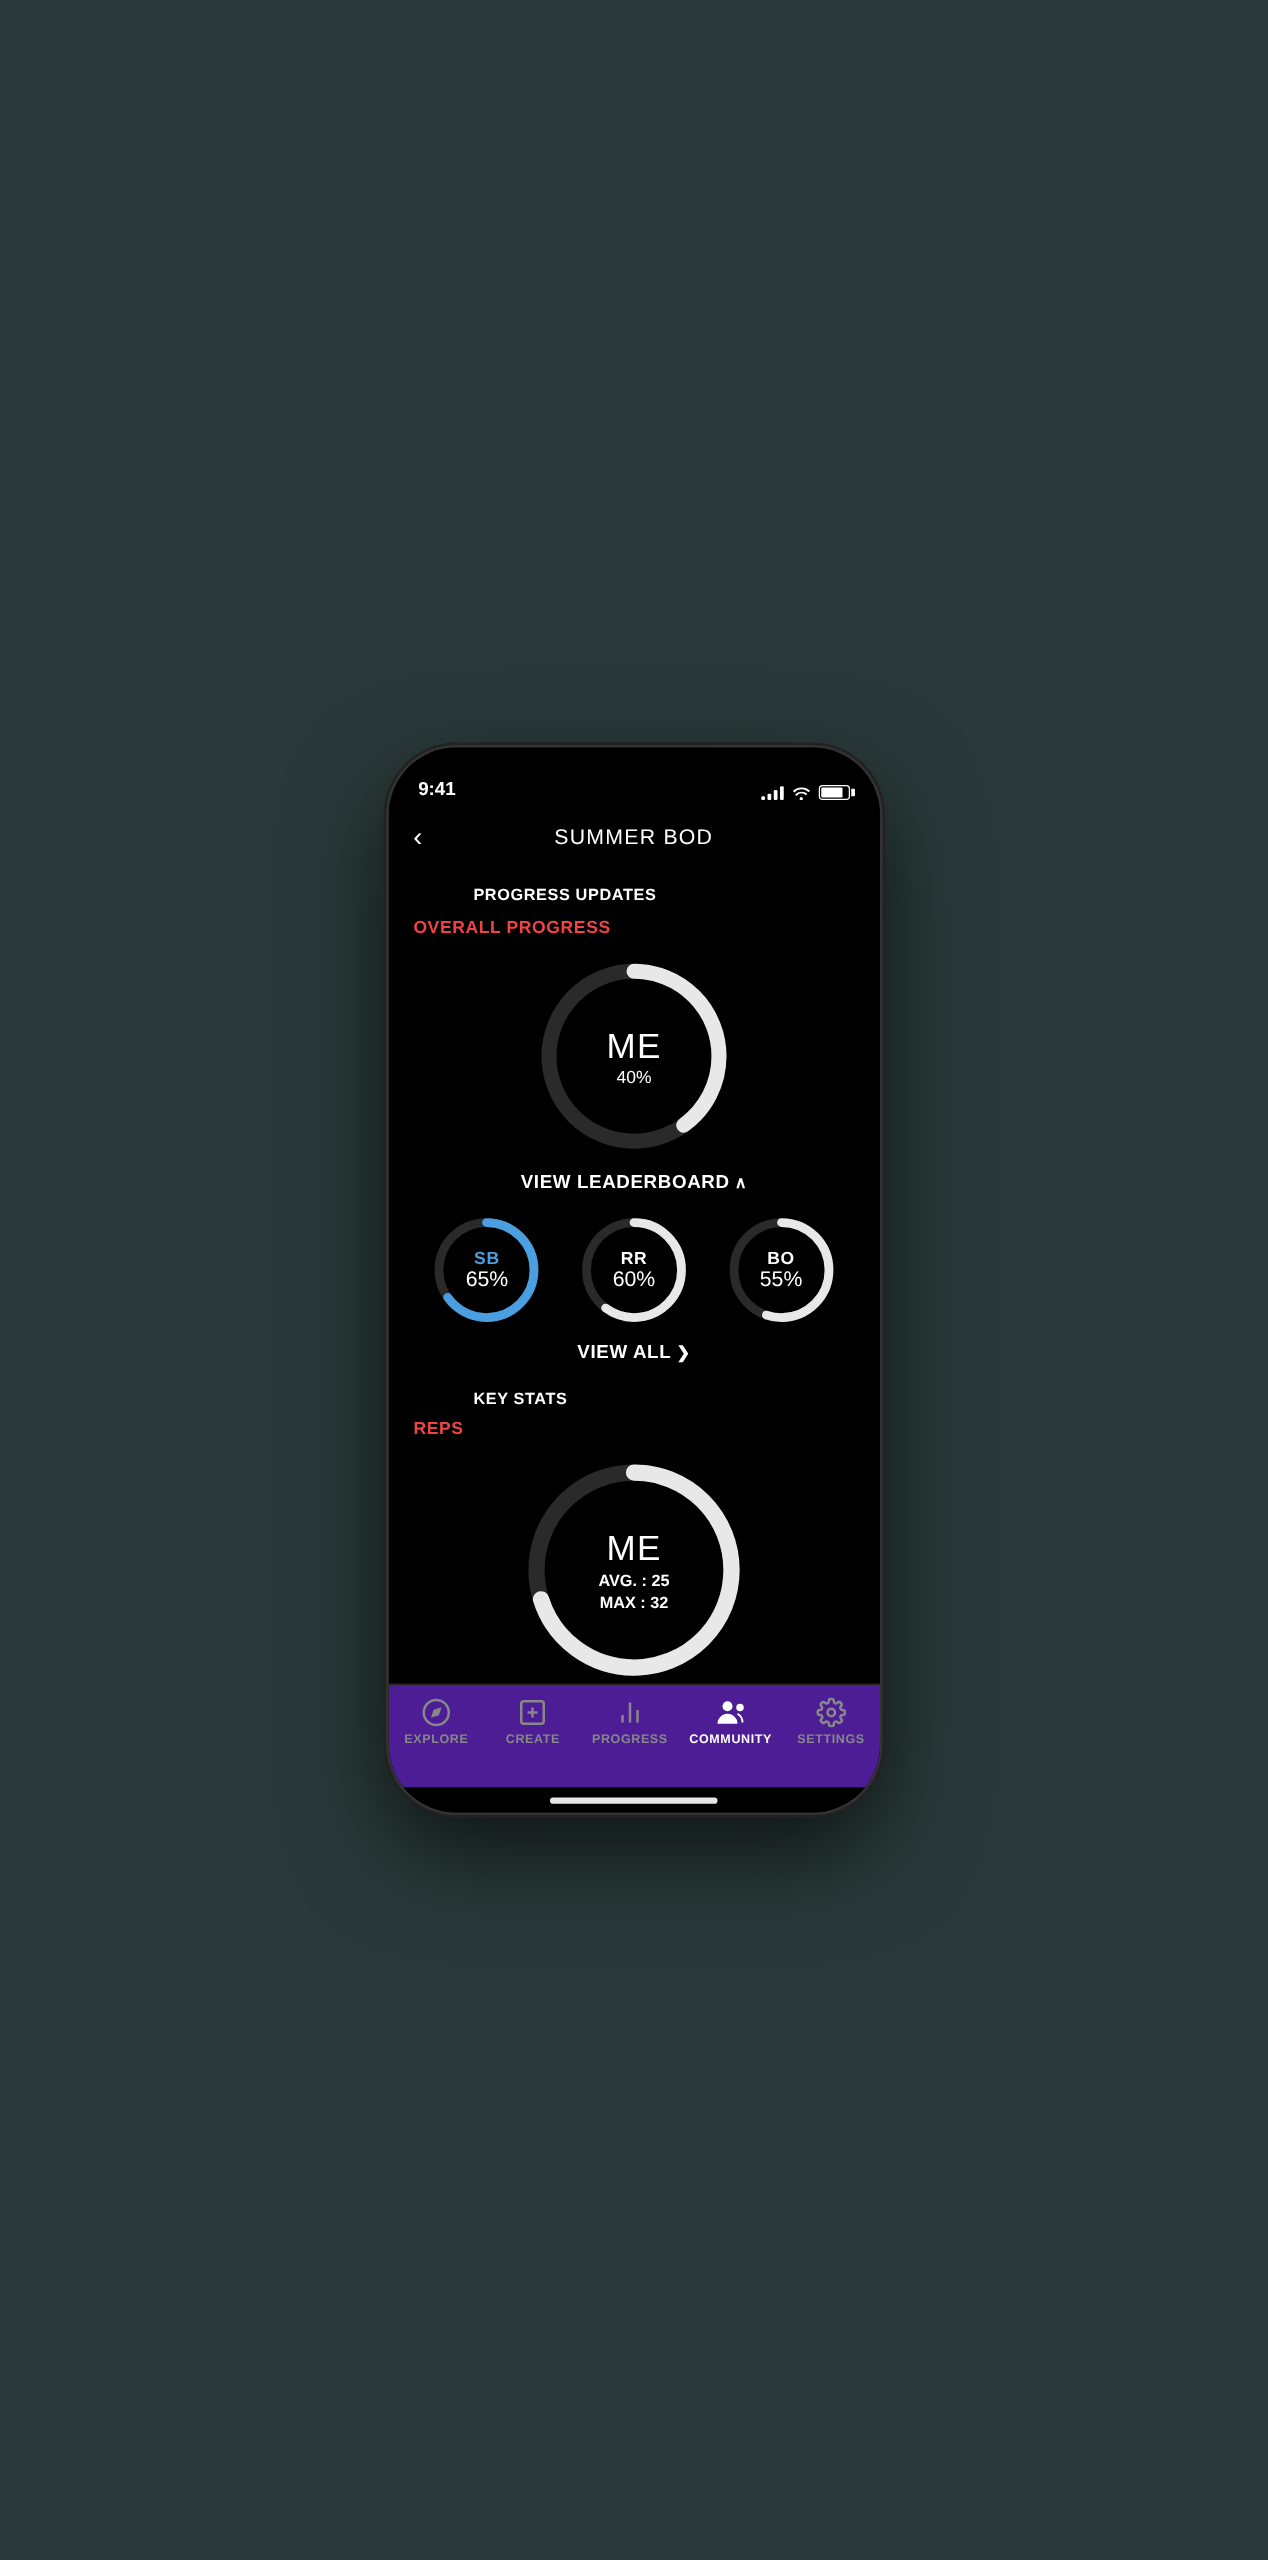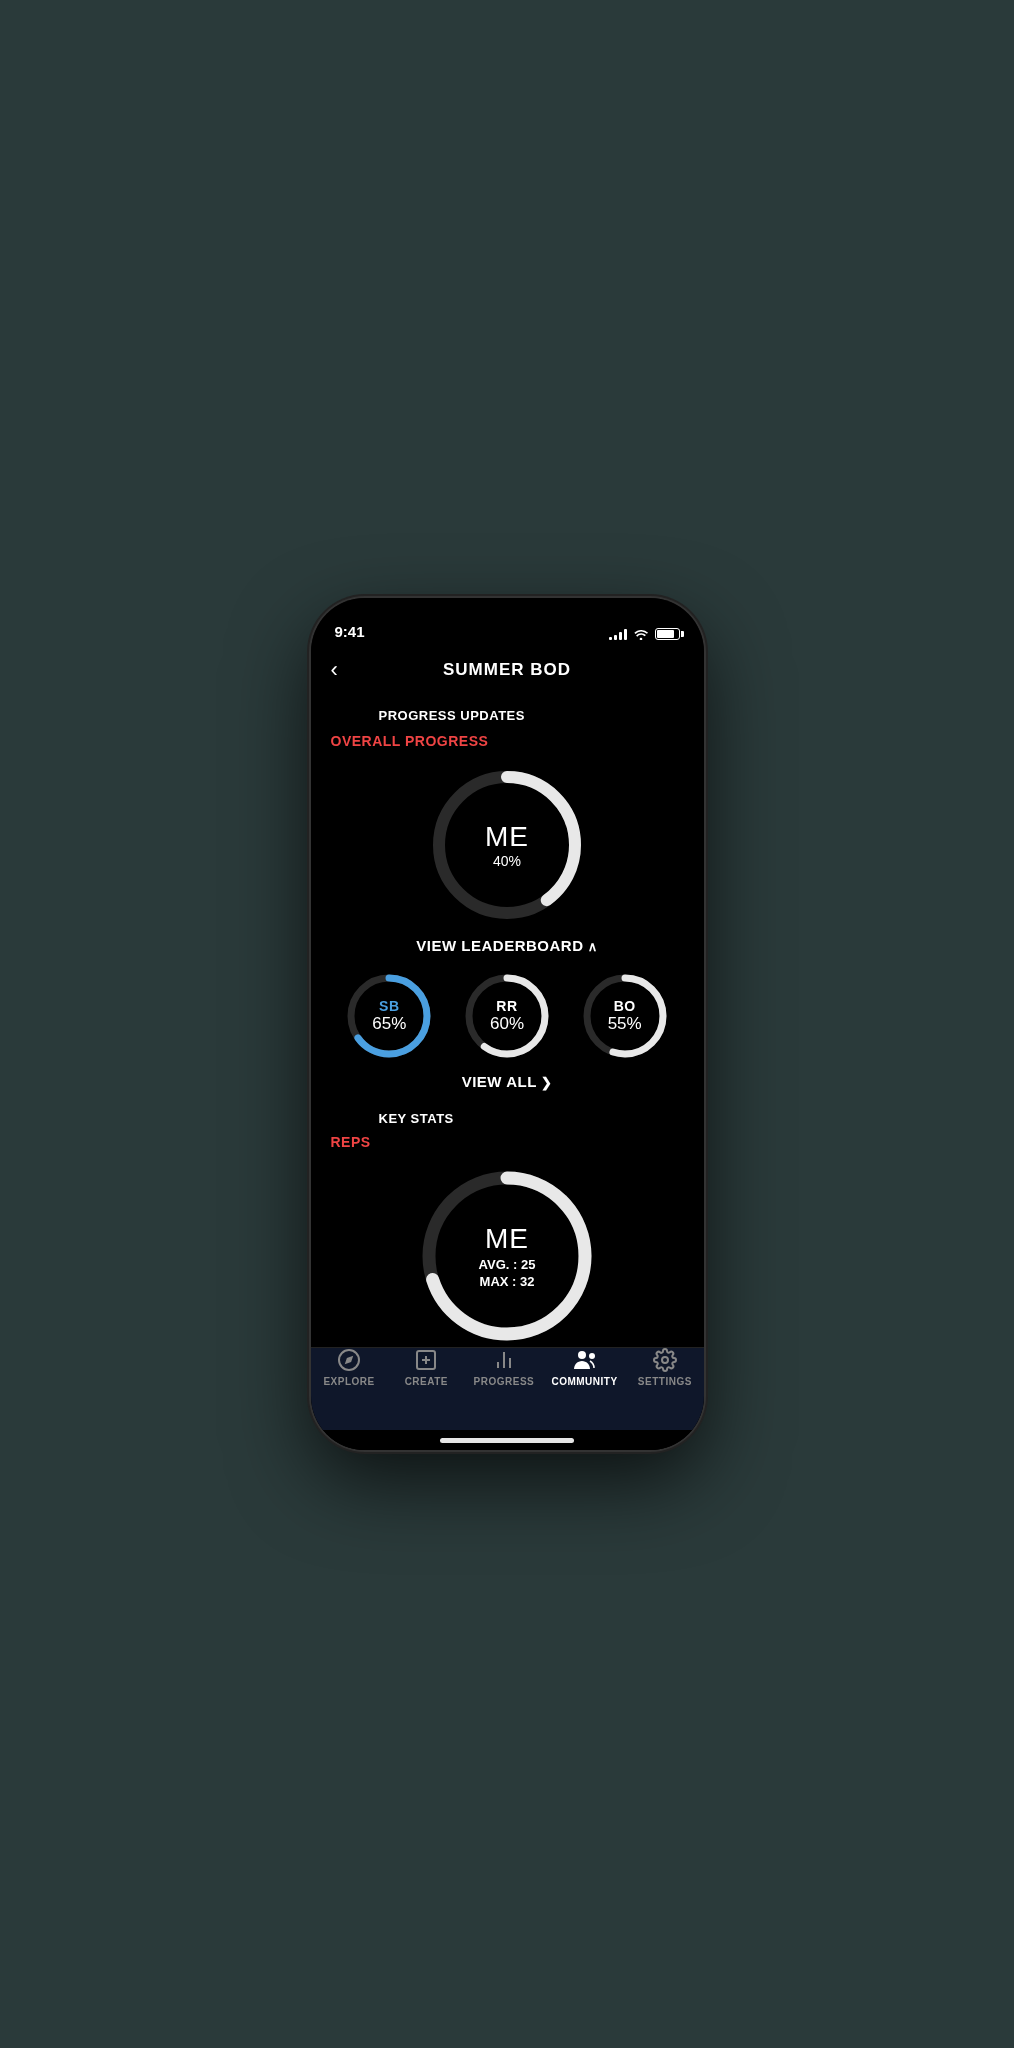--- a/index.html
+++ b/index.html
@@ -131,21 +131,21 @@
       left: 16px;
       color: #fff;
       font-size: 22px;
       font-weight: 300;
       cursor: pointer;
       padding: 4px;
     }
 
     .header-title {
       font-size: 17px;
-      font-weight: 700;
+      font-weight: 400;
       color: #fff;
       letter-spacing: 1px;
       text-transform: uppercase;
     }
 
     
     .scroll-content {
       flex: 1;
       overflow-y: auto;
       overflow-x: hidden;
@@ -277,24 +277,25 @@
     .ring-label-avg {
       font-size: 13px;
       font-weight: 600;
       color: #fff;
       margin-top: 2px;
     }
 
     
     .bottom-nav {
       height: 83px;
-      background: #0f172a;
+      background: #4c1d95;
       display: flex;
       align-items: flex-start;
       justify-content: space-around;
+      padding-top: 10px;
       flex-shrink: 0;
       border-top: 1px solid #222;
     }
 
     .nav-item {
       display: flex;
       flex-direction: column;
       align-items: center;
       gap: 4px;
       cursor: pointer;

